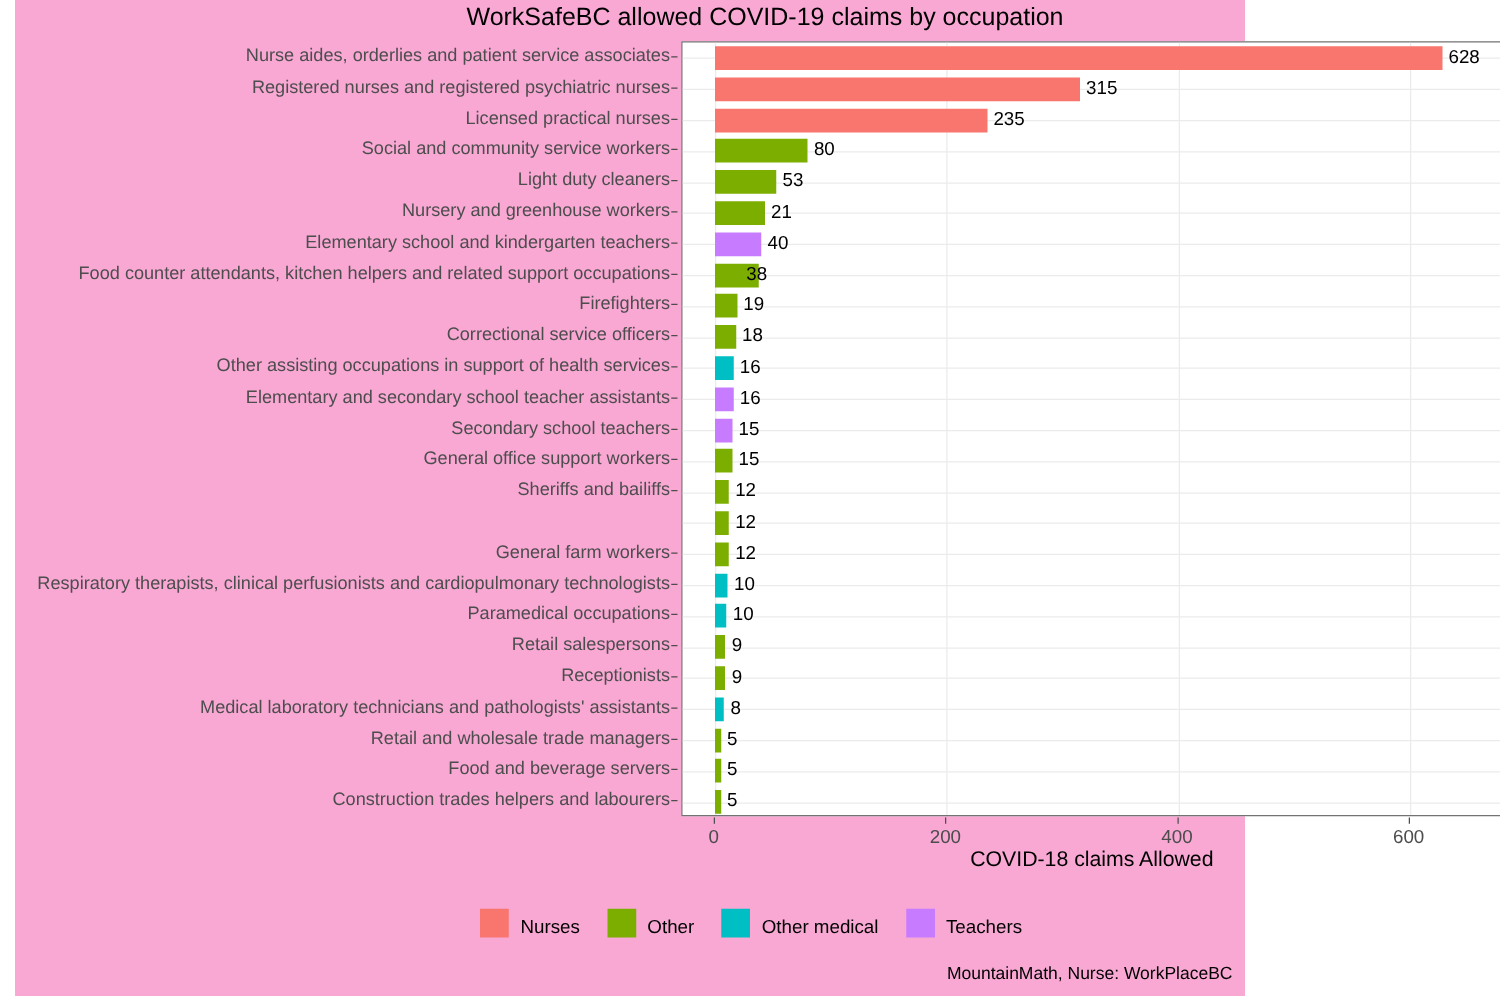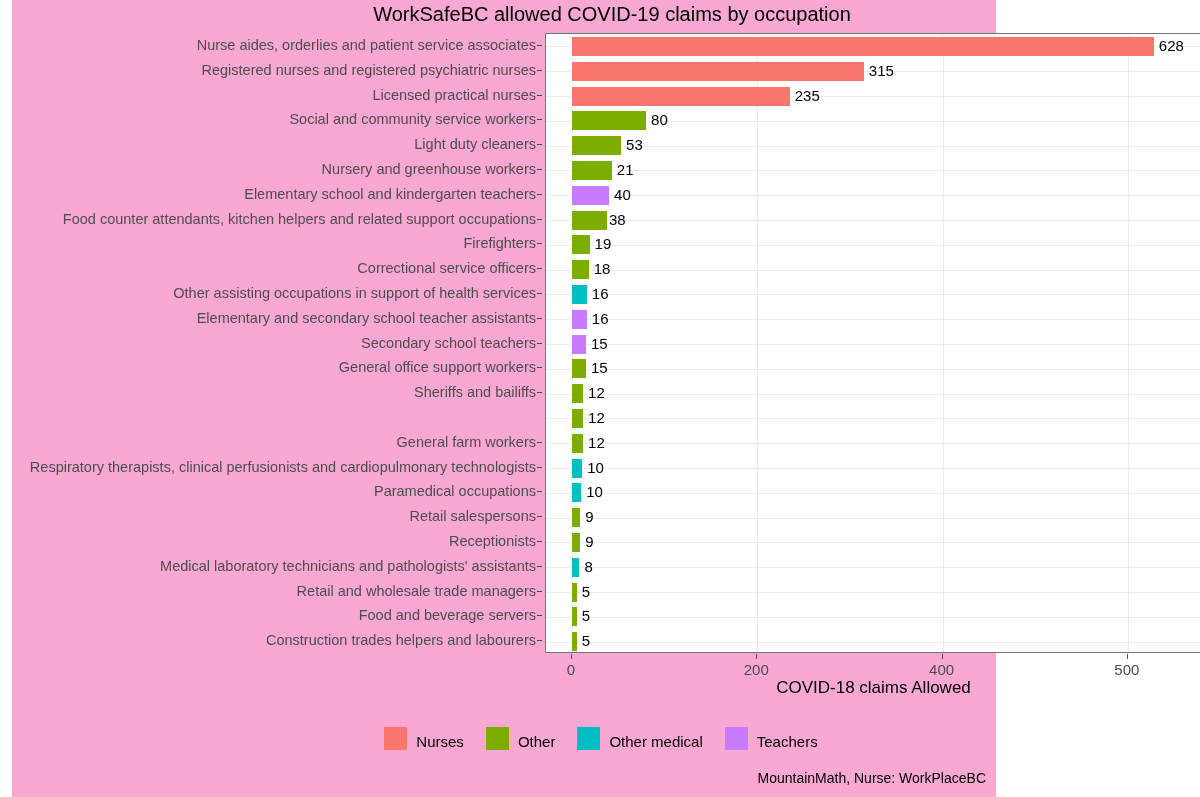--- a/index.html
+++ b/index.html
@@ -272,21 +272,21 @@
       <div class="bar-row" style="top: 124px; width: 657px;">
         <div class="bar" style="left: 26px; width: 39.8382px; background: rgb(124, 174, 0);"></div>
         <div class="bar-value" style="left: 70.8382px;">21</div>
       </div>
       <div class="bar-row" style="top: 148.8px; width: 657px;">
         <div class="bar" style="left: 26px; width: 37.0588px; background: rgb(199, 124, 255);"></div>
         <div class="bar-value" style="left: 68.0588px;">40</div>
       </div>
       <div class="bar-row" style="top: 173.6px; width: 657px;">
         <div class="bar" style="left: 26px; width: 35.2059px; background: rgb(124, 174, 0);"></div>
-        <div class="bar-value" style="left: 63px;">38</div>
+        <div class="bar-value" style="left: 51px;">38</div>
       </div>
       <div class="bar-row" style="top: 198.4px; width: 657px;">
         <div class="bar" style="left: 26px; width: 17.6029px; background: rgb(124, 174, 0);"></div>
         <div class="bar-value" style="left: 48.6029px;">19</div>
       </div>
       <div class="bar-row" style="top: 223.2px; width: 657px;">
         <div class="bar" style="left: 26px; width: 16.6765px; background: rgb(124, 174, 0);"></div>
         <div class="bar-value" style="left: 47.6765px;">18</div>
       </div>
       <div class="bar-row" style="top: 248px; width: 657px;">
@@ -352,21 +352,21 @@
     </div>
 
   <div id="x-axis">
       <div class="x-tick" style="left: 26px;"></div>
       <div class="x-tick-label" style="left: 26px;">0</div>
       <div class="x-tick" style="left: 211.294px;"></div>
       <div class="x-tick-label" style="left: 211.294px;">200</div>
       <div class="x-tick" style="left: 396.588px;"></div>
       <div class="x-tick-label" style="left: 396.588px;">400</div>
       <div class="x-tick" style="left: 581.882px;"></div>
-      <div class="x-tick-label" style="left: 581.882px;">500</div>
+      <div class="x-tick-label" style="left: 581.882px;">600</div>
     </div>
 
   <div id="x-axis-title">COVID-18 claims Allowed</div>
 
   <div id="legend">
       <div class="legend-item">
         <span class="legend-swatch" style="background: rgb(248, 118, 109);"></span>
         <span class="legend-label">Nurses</span>
       </div>
       <div class="legend-item">

